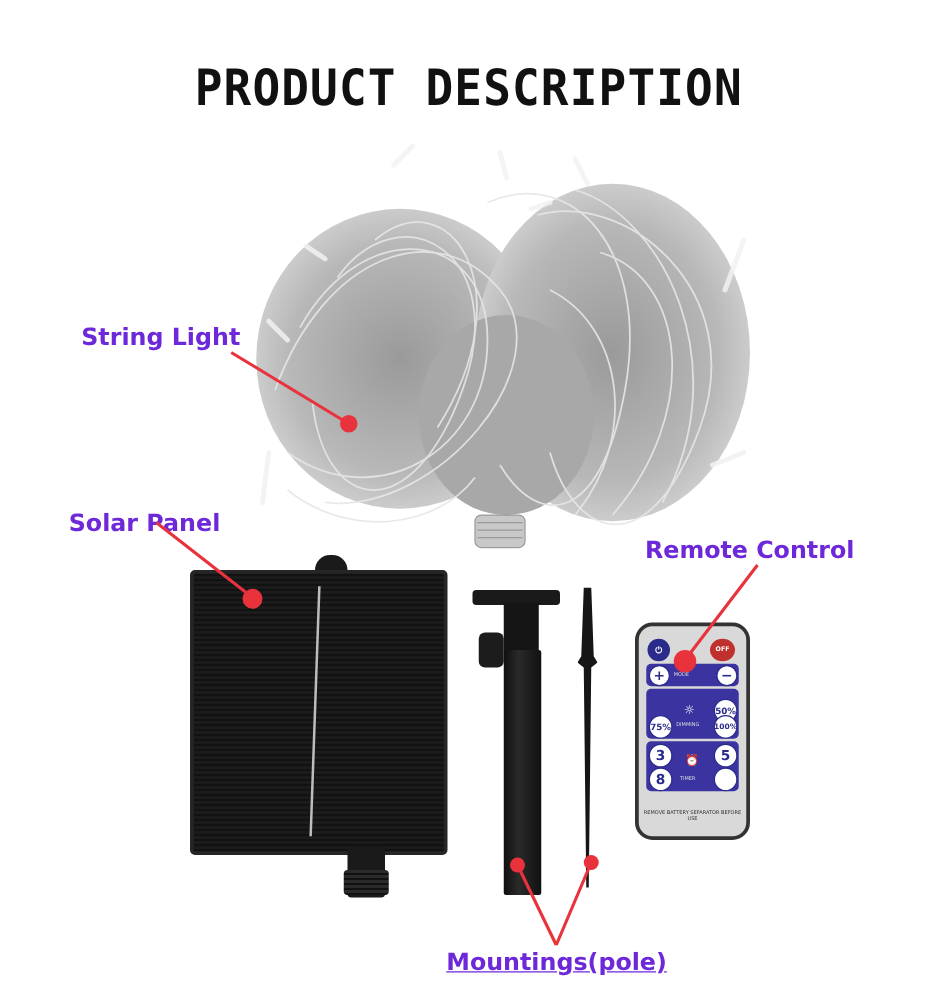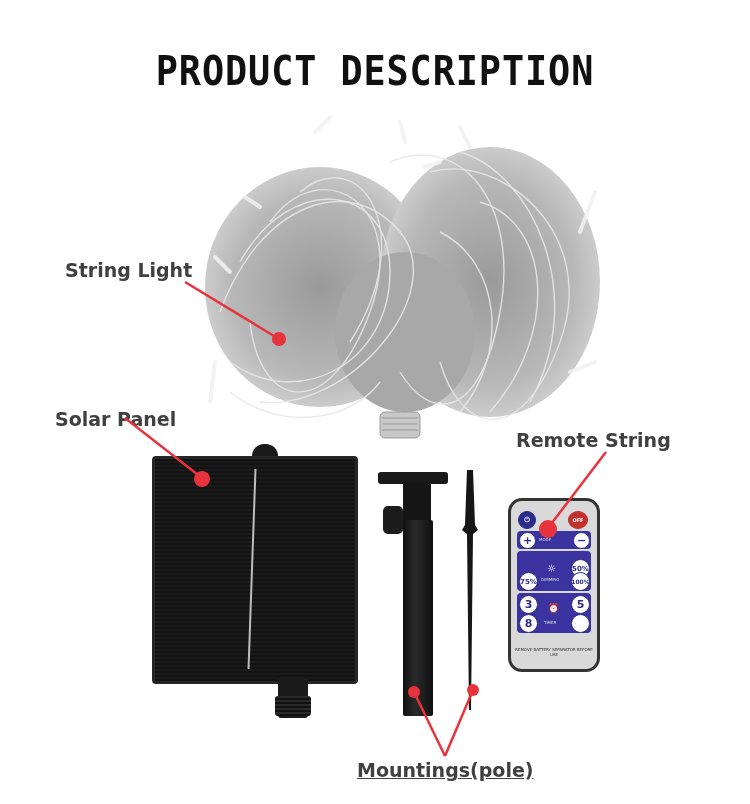--- a/index.html
+++ b/index.html
@@ -3,21 +3,21 @@
 <meta charset="utf-8">
 <style>
   html, body { margin: 0; padding: 0; background: #ffffff; }
   body { width: 750px; height: 804px; position: relative; overflow: hidden; font-family: "DejaVu Sans", sans-serif; }
   .title {
     position: absolute; left: 0; top: 48px; width: 750px; text-align: center;
     font-family: "DejaVu Sans Mono", monospace; font-weight: bold; font-size: 40px;
     letter-spacing: 1px; color: #111; transform: scaleX(0.92); transform-origin: center;
   }
   .label {
-    position: absolute; font-family: "DejaVu Sans", sans-serif; font-weight: bold; font-size: 19px; color: #404040; white-space: nowrap;
+    position: absolute; font-family: "DejaVu Sans", sans-serif; font-weight: bold; font-size: 19px; color: #6d28d9; white-space: nowrap;
   }
   svg.lines { position: absolute; left: 0; top: 0; width: 750px; height: 804px; pointer-events: none; }
 
   
   .lights { position: absolute; left: 200px; top: 112px; width: 410px; height: 330px; }
 
   
   .panel {
     position: absolute; left: 152px; top: 456px; width: 200px; height: 222px;
     background: #141414; border: 3px solid #262626; border-radius: 4px;
@@ -127,21 +127,21 @@
     <div style="position:absolute;left:31px;top:10px;color:#fff;font-size:9px;">⏰</div>
     <div style="position:absolute;left:27px;top:27px;font-size:4px;color:#ddd;">TIMER</div>
     <div class="rbtn" style="left:2px;top:21px;width:17px;height:17px;font-size:11px;">8</div>
     <div class="rbtn" style="left:54px;top:21px;width:17px;height:17px;font-size:4px;"></div>
   </div>
   <div class="rtext" style="top:146px;">REMOVE BATTERY SEPARATOR BEFORE USE</div>
 </div>
 
 <div class="label" style="left:65px;top:259px;">String Light</div>
 <div class="label" style="left:55px;top:408px;">Solar Panel</div>
-<div class="label" style="left:516px;top:429px;">Remote String</div>
+<div class="label" style="left:516px;top:429px;">Remote Control</div>
 <div class="label" style="left:357px;top:759px;text-decoration:underline;">Mountings(pole)</div>
 
 <svg class="lines" viewBox="0 0 750 804">
   <g stroke="#e8323c" stroke-width="2.5" fill="none">
     <line x1="185" y1="282" x2="279" y2="339"></line>
     <line x1="125" y1="418" x2="202" y2="478"></line>
     <line x1="606" y1="452" x2="548" y2="528"></line>
     <line x1="445" y1="756" x2="414" y2="692"></line>
     <line x1="445" y1="756" x2="473" y2="690"></line>
   </g>

